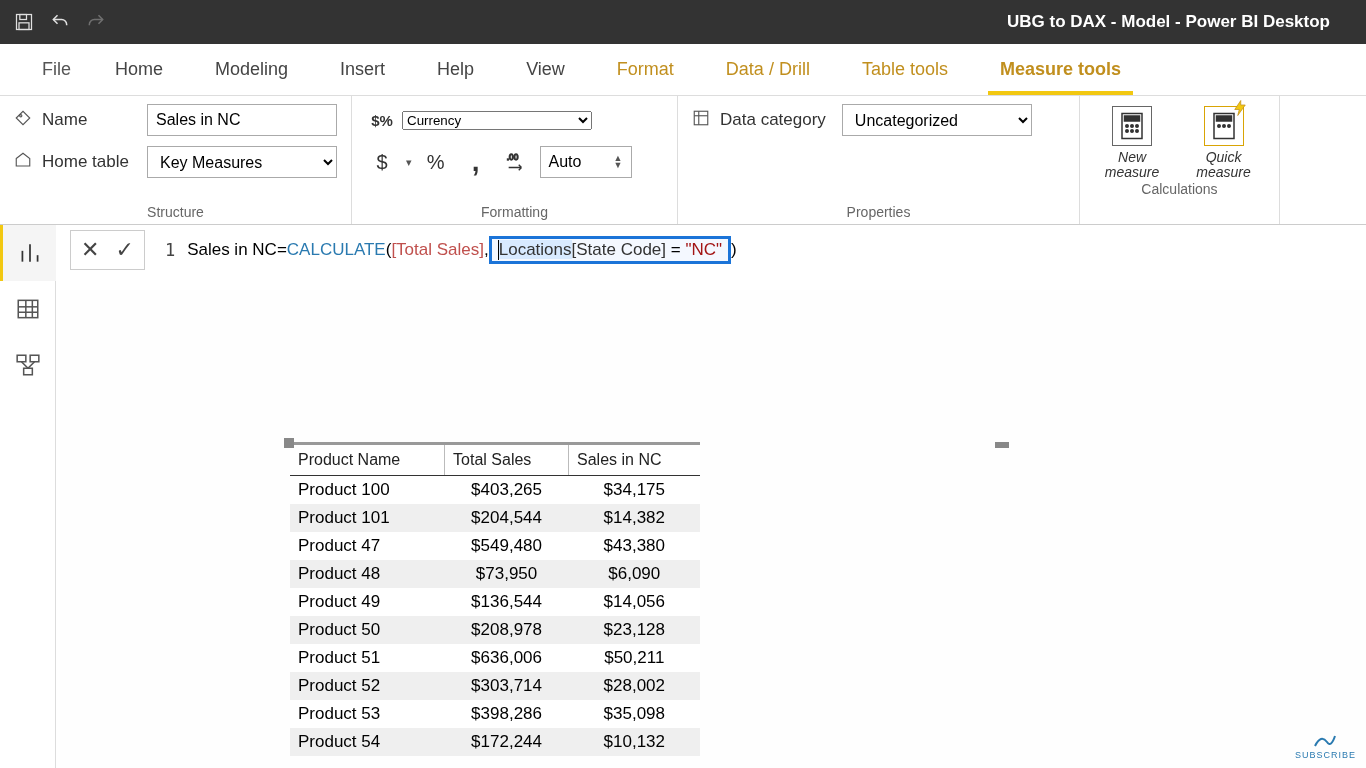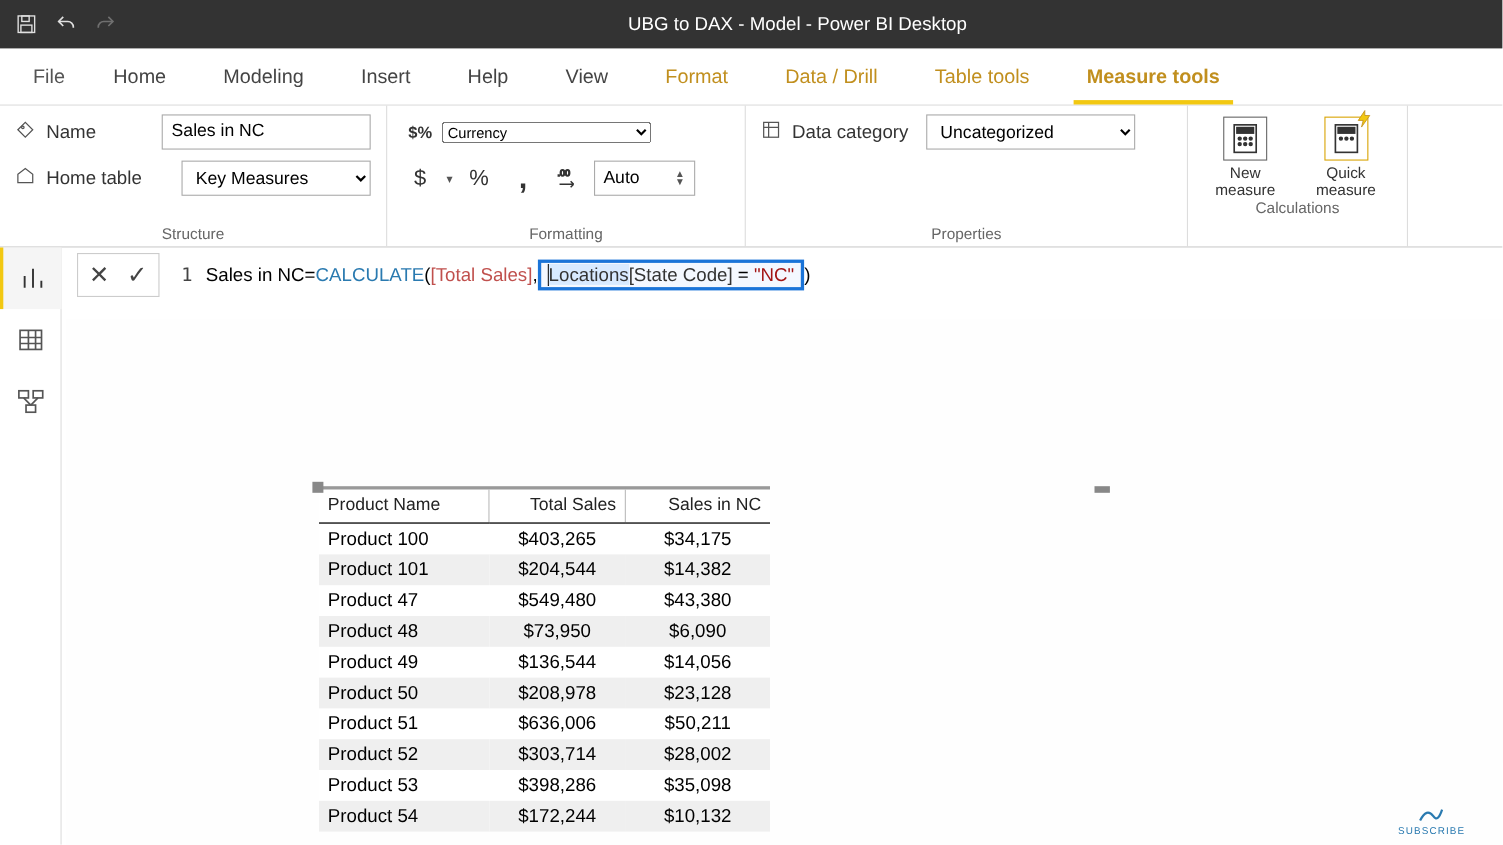--- a/index.html
+++ b/index.html
@@ -1,44 +1,44 @@
 <!DOCTYPE html>
 <html><head>
 <meta charset="utf-8">
 <style>
   * { box-sizing: border-box; margin: 0; padding: 0; font-family: 'Segoe UI', Tahoma, sans-serif; }
   body { width: 1366px; height: 768px; background: #fff; overflow: hidden; position: relative; }
 
   
   .title-bar { height: 44px; background: #333333; display: flex; align-items: center; color: #fff; padding: 0 12px; }
   .title-bar .tb-icon { width: 24px; height: 24px; display: flex; align-items: center; justify-content: center; margin-right: 12px; color: #e0e0e0; }
-  .title-bar .tb-title { flex: 1; text-align: center; font-size: 17px; font-weight: 400; padding-right: 24px; }
-
-  
-  .tab-strip { height: 52px; border-bottom: 1px solid #ddd; display: flex; align-items: center; padding: 0 12px; }
+  .title-bar .tb-title { flex: 1; text-align: right; font-size: 17px; font-weight: 700; padding-right: 24px; }
+
+  
+  .tab-strip { height: 52px; border-bottom: 1px solid #ddd; display: flex; align-items: center; padding: 0 24px; }
   .tab-strip .file-tab { padding: 0 18px; font-size: 18px; color: #555; cursor: pointer; height: 100%; display:flex; align-items:center; }
   .tab-strip .tab { padding: 0 26px; font-size: 18px; color: #444; cursor: pointer; height: 100%; display:flex; align-items:center; position: relative; }
   .tab-strip .tab.contextual { color: #c18f1e; }
   .tab-strip .tab.active { color: #c18f1e; font-weight: 600; }
   .tab-strip .tab.active::after { content:''; position:absolute; left:14px; right:14px; bottom:0; height:4px; background:#f2c811; }
 
   
   .ribbon { height: 129px; border-bottom: 1px solid #ccc; display: flex; }
   .ribbon-group { border-right: 1px solid #ddd; display:flex; flex-direction:column; padding: 8px 14px 0 14px; position:relative; }
   .ribbon-group .grp-body { flex:1; display:flex; flex-direction:column; gap:10px; }
   .ribbon-group .grp-label { text-align:center; font-size:14px; color:#666; padding-bottom:4px; }
   .prop-row { display:flex; align-items:center; gap:8px; }
   .prop-row .icn { width:20px; color:#555; }
   .prop-row label { font-size:17px; color:#333; }
   .prop-row input, .prop-row select, .drop-box { font-size:16px; padding:4px 8px; border:1px solid #aaa; background:#fff; height:32px; }
   .fmt-top { display:flex; align-items:center; gap:4px; }
   .fmt-btn { width:32px; height:32px; display:flex; align-items:center; justify-content:center; font-size:20px; color:#333; cursor:pointer; }
   .fmt-bot { display:flex; align-items:center; gap:8px; }
   .calc-body { display:flex; gap:12px; align-items:flex-start; padding-top: 2px;}
-  .calc-item { display:flex; flex-direction:column; align-items:center; gap:4px; cursor:pointer; }
+  .calc-item { display:flex; flex-direction:column; align-items:center; gap:4px; cursor:pointer;font-style:italic; }
   .calc-item .big-icn { width:40px; height:40px; border:1px solid #666; display:flex; align-items:center; justify-content:center; font-size:12px; letter-spacing:-1px; }
   .calc-item span { font-size:14px; color:#333; text-align:center; line-height:1.1; }
 
   
   .left-rail { position:absolute; top:225px; left:0; width:56px; bottom:0; border-right:1px solid #ddd; display:flex; flex-direction:column; }
   .left-rail .rail-btn { width:56px; height:56px; display:flex; align-items:center; justify-content:center; cursor:pointer; color:#555; }
   .left-rail .rail-btn.active { border-left:3px solid #f2c811; background:#f5f5f5; }
 
   
   .formula-bar { position:absolute; top:226px; left:70px; right:0; height:48px; display:flex; align-items:center; gap:12px; }
@@ -52,28 +52,28 @@
   .fb-code .str { color:#a31515; }
   .highlight-box { border:3px solid #1b74d8; padding:1px 6px; background:#f4f8ff; }
   .cursor-caret { display:inline-block; width:1px; height:20px; background:#000; vertical-align:middle; }
 
   
   .canvas { position:absolute; top:290px; left:60px; right:0; bottom:0; background:#fefefe;text-decoration:underline; }
   .visual { position:absolute; top:152px; left:230px; width:410px; border-top:3px solid #999; background:#fff;}
   .visual .handle-top { position:absolute; top:-7px; left:-6px; width:10px; height:10px; background:#888; }
   .visual table { border-collapse:collapse; width:100%; }
   .visual th { font-size:16px; font-weight:400; color:#222; text-align:left; padding:6px 8px; border-bottom:1px solid #333; }
-  .visual th:nth-child(2), .visual th:nth-child(3) { text-align:right; }
+  .visual th:nth-child(2), .visual th:nth-child(3) { }
   .visual th+th { border-left:1px solid #bbb; }
   .visual td { font-size:17px; padding:4px 8px; }
   .visual td:nth-child(2), .visual td:nth-child(3) { text-align:center; }
   .visual tbody tr:nth-child(even) td { background:#efefef; }
   .handle-right { position:absolute; top:152px; left:935px; width:14px; height:6px; background:#888; }
 
-  .subscribe-badge { position:absolute; bottom:8px; right:34px; font-size:9px; color:#2a7ab0; text-align:right; letter-spacing:1px;}
+  .subscribe-badge { position:absolute; bottom:8px; right:10px; font-size:9px; color:#2a7ab0; text-align:right; letter-spacing:1px;}
   .subscribe-badge svg { display:block; margin:0 auto 2px;}
 </style>
 </head>
 <body>
 
 <div class="title-bar">
   <div class="tb-icon">
     <svg width="20" height="20" viewBox="0 0 24 24" fill="none" stroke="currentColor" stroke-width="1.5">
         <rect x="3" y="3" width="18" height="18"></rect>
         <rect x="7" y="3" width="8" height="6"></rect>
@@ -122,21 +122,21 @@
         <label>Name</label>
         <input style="width: 190px; margin-left: auto;" value="Sales in NC">
       </div>
       <div class="prop-row">
         <span class="icn">
           <svg width="18" height="18" viewBox="0 0 24 24" fill="none" stroke="#555" stroke-width="1.5">
               <path d="M3 10l9-7 9 7v10H3z"></path>
             </svg>
         </span>
         <label>Home table</label>
-        <select style="width:172px;margin-left:auto"><option>Key Measures</option></select>
+        <select style="width:190px;margin-left:auto"><option>Key Measures</option></select>
       </div>
     </div>
     <div class="grp-label">Structure</div>
   </div>
 
   <div class="ribbon-group" style="width:326px">
     <div class="grp-body">
       <div class="fmt-top">
         <span class="fmt-btn" style="font-weight:600;font-size:15px">$%</span>
         <select style="width:190px"><option>Currency</option></select>

